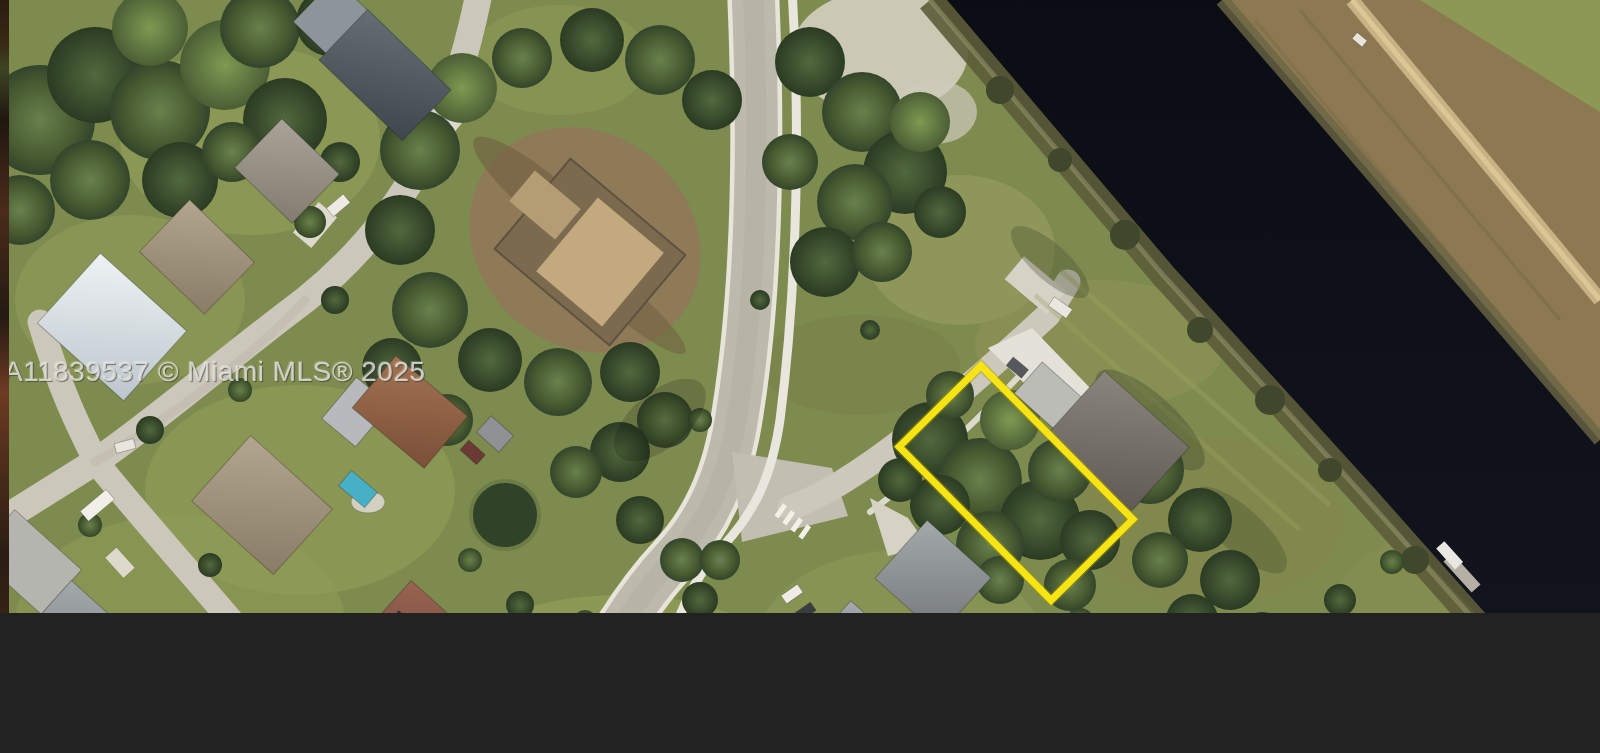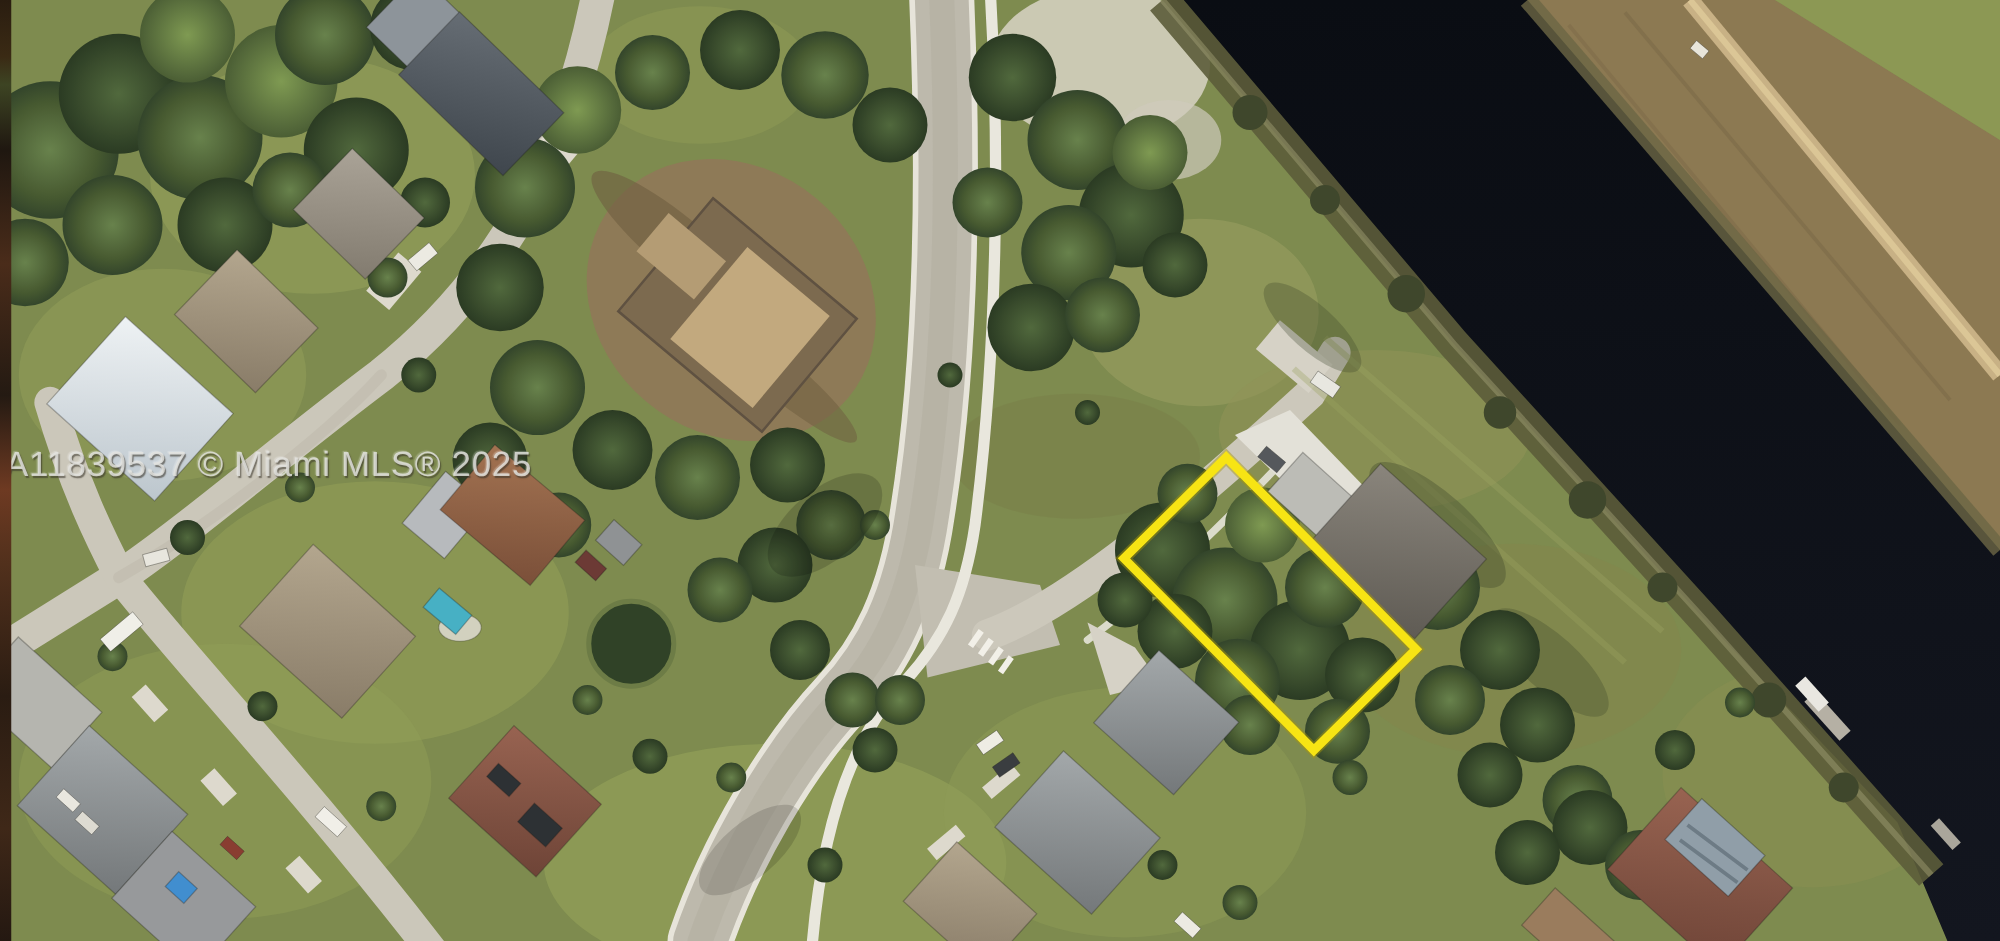--- a/index.html
+++ b/index.html
@@ -1,16 +1,16 @@
 <!DOCTYPE html>
 <html><head>
 <meta charset="utf-8">
 <style>
   html,body{margin:0;padding:0;background:#222;}
-  .stage{position:relative;width:1600px;height:753px;overflow:hidden;
+  .stage{position:relative;width:1600px;height:613px;overflow:hidden;
          font-family:"Liberation Sans",sans-serif;}
   .stage svg{position:absolute;left:0;top:0;display:block;filter:saturate(.96);}
   .watermark{position:absolute;left:4px;top:356px;width:340px;
              font-size:28px;letter-spacing:.5px;font-weight:400;
              color:rgba(228,228,224,.82);
              text-shadow:1px 1px 1px rgba(55,50,40,.6),-1px -1px 1px rgba(255,255,255,.28);
              white-space:nowrap;user-select:none;}
   .edge-strip{position:absolute;left:0;top:0;width:9px;height:753px;
       background:linear-gradient(180deg,#2a1d10 0%,#3a2a14 6%,#3d4423 9%,#1f1710 16%,
       #4a2c1a 28%,#241a12 42%,#6e3a22 52%,#51301c 60%,#2a1c12 74%,#3f2818 88%,#241811 100%);}

